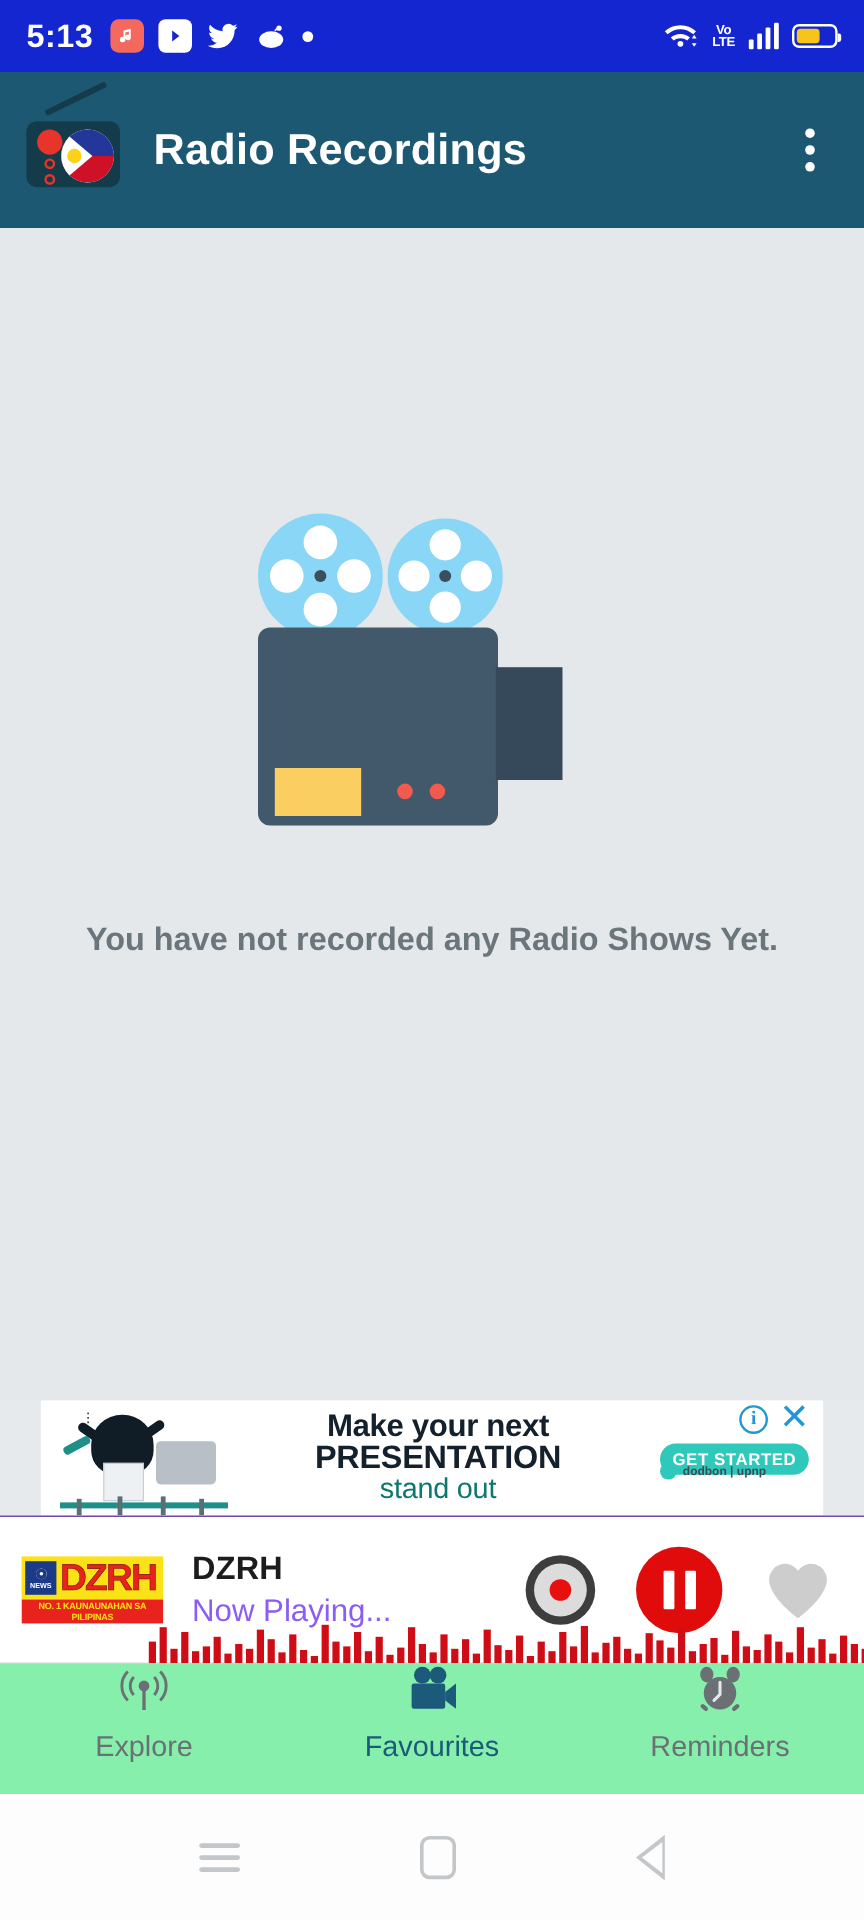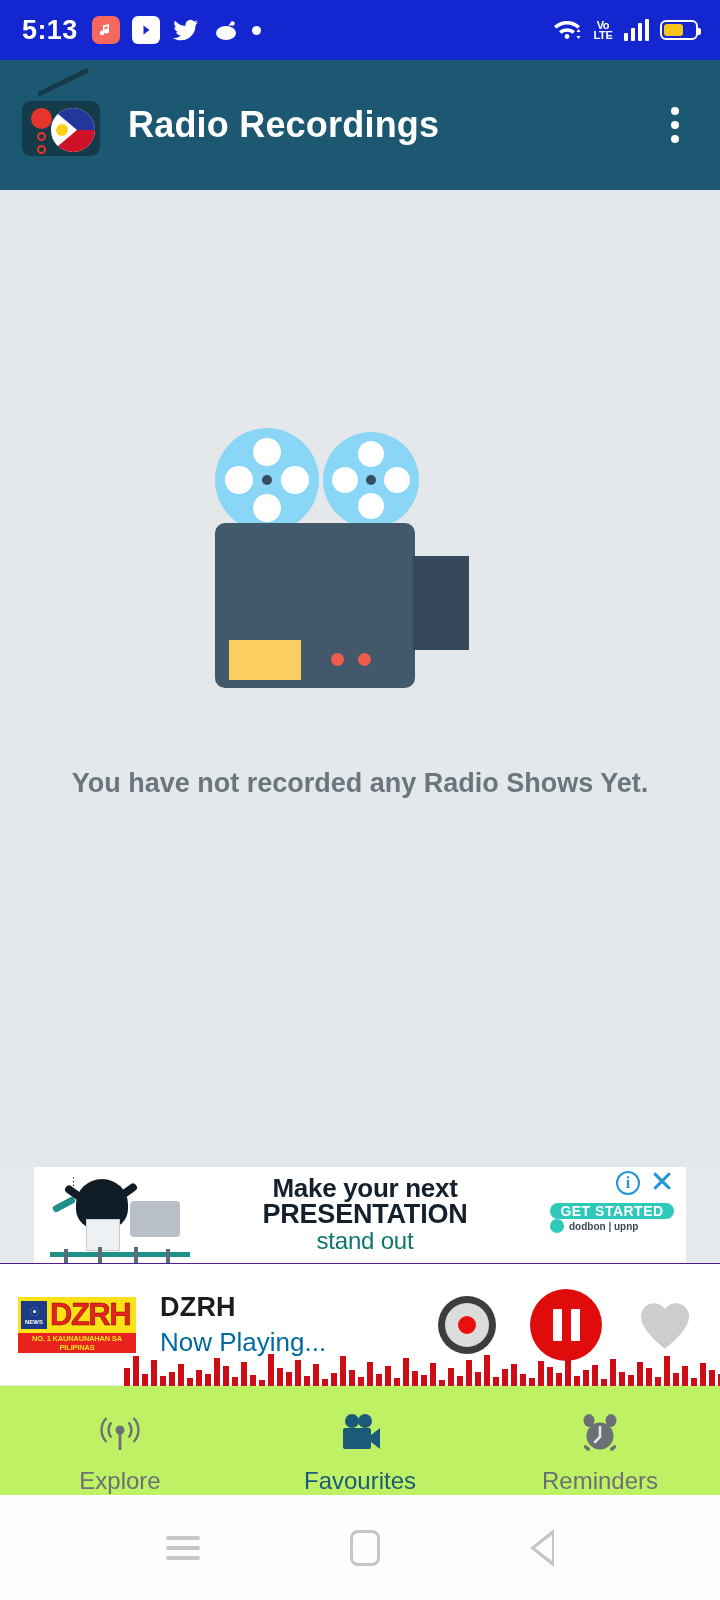--- a/index.html
+++ b/index.html
@@ -113,58 +113,58 @@
   .ad-l2 { font-size:27px; font-weight:bold; color:#14202b; letter-spacing:-.2px; }
   .ad-l3 { font-size:24px; font-weight:normal; color:#0f766e; letter-spacing:-.2px; }
   .ad-right { width:160px; flex:0 0 160px; height:96px; position:relative; }
   .ad-info {
     position:absolute; right:46px; top:4px; width:24px; height:24px; border-radius:50%;
     border:2.5px solid #2196d6; color:#2196d6; font-size:16px; font-weight:bold;
     display:flex; align-items:center; justify-content:center; font-family:"Liberation Serif", serif;
   }
   .ad-close { position:absolute; right:10px; top:2px; width:28px; height:28px; color:#2196d6; font-size:30px; line-height:26px; text-align:center; }
   .ad-cta {
-    position:absolute; left:24px; top:36px; width:124px; height:16px;
+    position:absolute; left:24px; top:36px; width:124px; height:26px;
     background:#2ec9bb; border-radius:13px; color:#fff; font-size:14px; font-weight:bold;
     display:flex; align-items:center; justify-content:center; letter-spacing:.5px;
   }
   .ad-brand { position:absolute; left:24px; top:52px; display:flex; align-items:center; gap:5px; }
   .ad-brand-dot { width:14px; height:14px; border-radius:50%; background:#2ec9bb; }
   .ad-brand-txt { font-size:10px; color:#3b4c57; font-weight:bold; }
 
   
   .player { flex:0 0 122px; background:#ffffff; position:relative; display:flex; align-items:center; padding:0 18px; border-top:1px solid #4c1d95; }
   .station-logo { width:118px; height:56px; background:#fbe216; position:relative; flex:0 0 118px; overflow:hidden; display:flex; flex-direction:column; }
   .sl-top { flex:1 1 auto; display:flex; align-items:center; padding-left:3px; gap:3px; }
   .sl-badge { width:26px; height:28px; background:#1b3a87; display:flex; flex-direction:column; align-items:center; justify-content:center; }
   .sl-badge-eye { width:15px; height:15px; border-radius:50%; background:#fff; border:3px solid #1b3a87; box-shadow:inset 0 0 0 3px #1b3a87; }
   .sl-badge-news { font-size:6px; color:#fff; font-weight:bold; }
   .sl-dzrh { font-size:31px; font-weight:bold; color:#e8221c; letter-spacing:-1.5px; line-height:30px; -webkit-text-stroke:0.5px #7a0d09; }
   .sl-tag { background:#e8221c; color:#fbe216; font-size:7.5px; font-weight:bold; text-align:center; letter-spacing:-.2px; padding:1px 0; }
   .station-info { margin-left:24px; flex:1 1 auto; }
   .station-name { font-size:27px; font-weight:bold; color:#1c1c1c; letter-spacing:.2px; }
-  .station-status { font-size:26px; color:#0369a1; margin-top:4px; }
+  .station-status { font-size:26px; color:#8b5cf6; margin-top:4px; }
   .player-ctrls { display:flex; align-items:center; gap:34px; margin-right:8px; }
   .btn-record { width:58px; height:58px; border-radius:50%; background:#3d3d3d; display:flex; align-items:center; justify-content:center; }
   .btn-record .inner { width:44px; height:44px; border-radius:50%; background:#dcdcdc; display:flex; align-items:center; justify-content:center; }
   .btn-record .core { width:18px; height:18px; border-radius:50%; background:#e8100f; }
   .btn-pause { width:72px; height:72px; border-radius:50%; background:#e00c0c; display:flex; align-items:center; justify-content:center; gap:9px; }
   .btn-pause i { display:block; width:9px; height:32px; background:#fff; border-radius:1px; }
   .btn-fav { width:58px; height:52px; position:relative; }
   .heart { width:100%; height:100%; }
 
   
   .waveform {
     position:absolute; left:0; right:0; bottom:-1px; height:40px;
     display:flex; align-items:flex-end; gap:3px; padding:0 118px 0 124px; overflow:hidden;
   }
   .waveform i { display:block; flex:1 1 auto; background:#cf0d16; min-width:6px; }
 
   
-  .bottomnav { flex:0 0 110px; background:#bef264; display:flex; align-items:flex-end; border-top:1px solid #e8ebed; }
+  .bottomnav { flex:0 0 110px; background:#86efac; display:flex; align-items:flex-start; border-top:1px solid #e8ebed; }
   .nav-item { flex:1 1 0; display:flex; flex-direction:column; align-items:center; justify-content:center; gap:8px; }
   .nav-label { font-size:24px; color:#6b7075; }
   .nav-item.active .nav-label { color:#1c5a79; }
   .nav-icon { width:52px; height:48px; display:flex; align-items:center; justify-content:center; }
 
   
   .sysnav { flex:0 0 105px; background:#fdfdfd; display:flex; align-items:center; justify-content:center; gap:150px; }
   .sys-recents { width:34px; height:24px; display:flex; flex-direction:column; justify-content:space-between; }
   .sys-recents i { display:block; height:4px; background:#c3c7ca; border-radius:2px; }
   .sys-home { width:30px; height:36px; border:3.5px solid #c3c7ca; border-radius:8px; }

